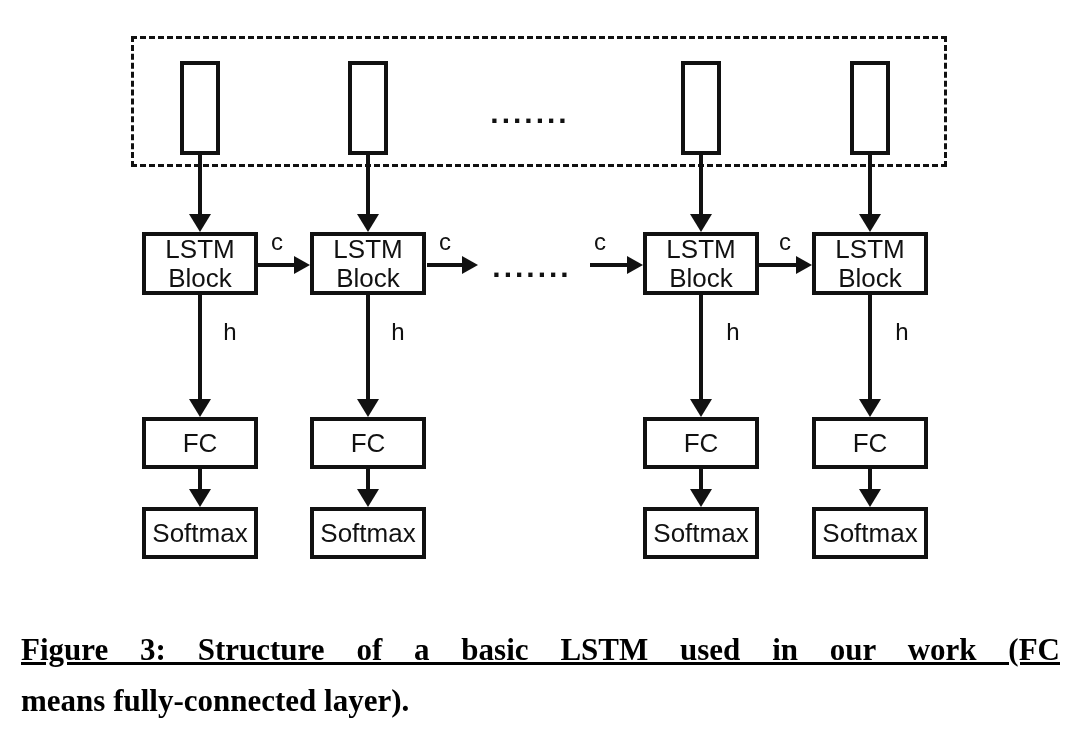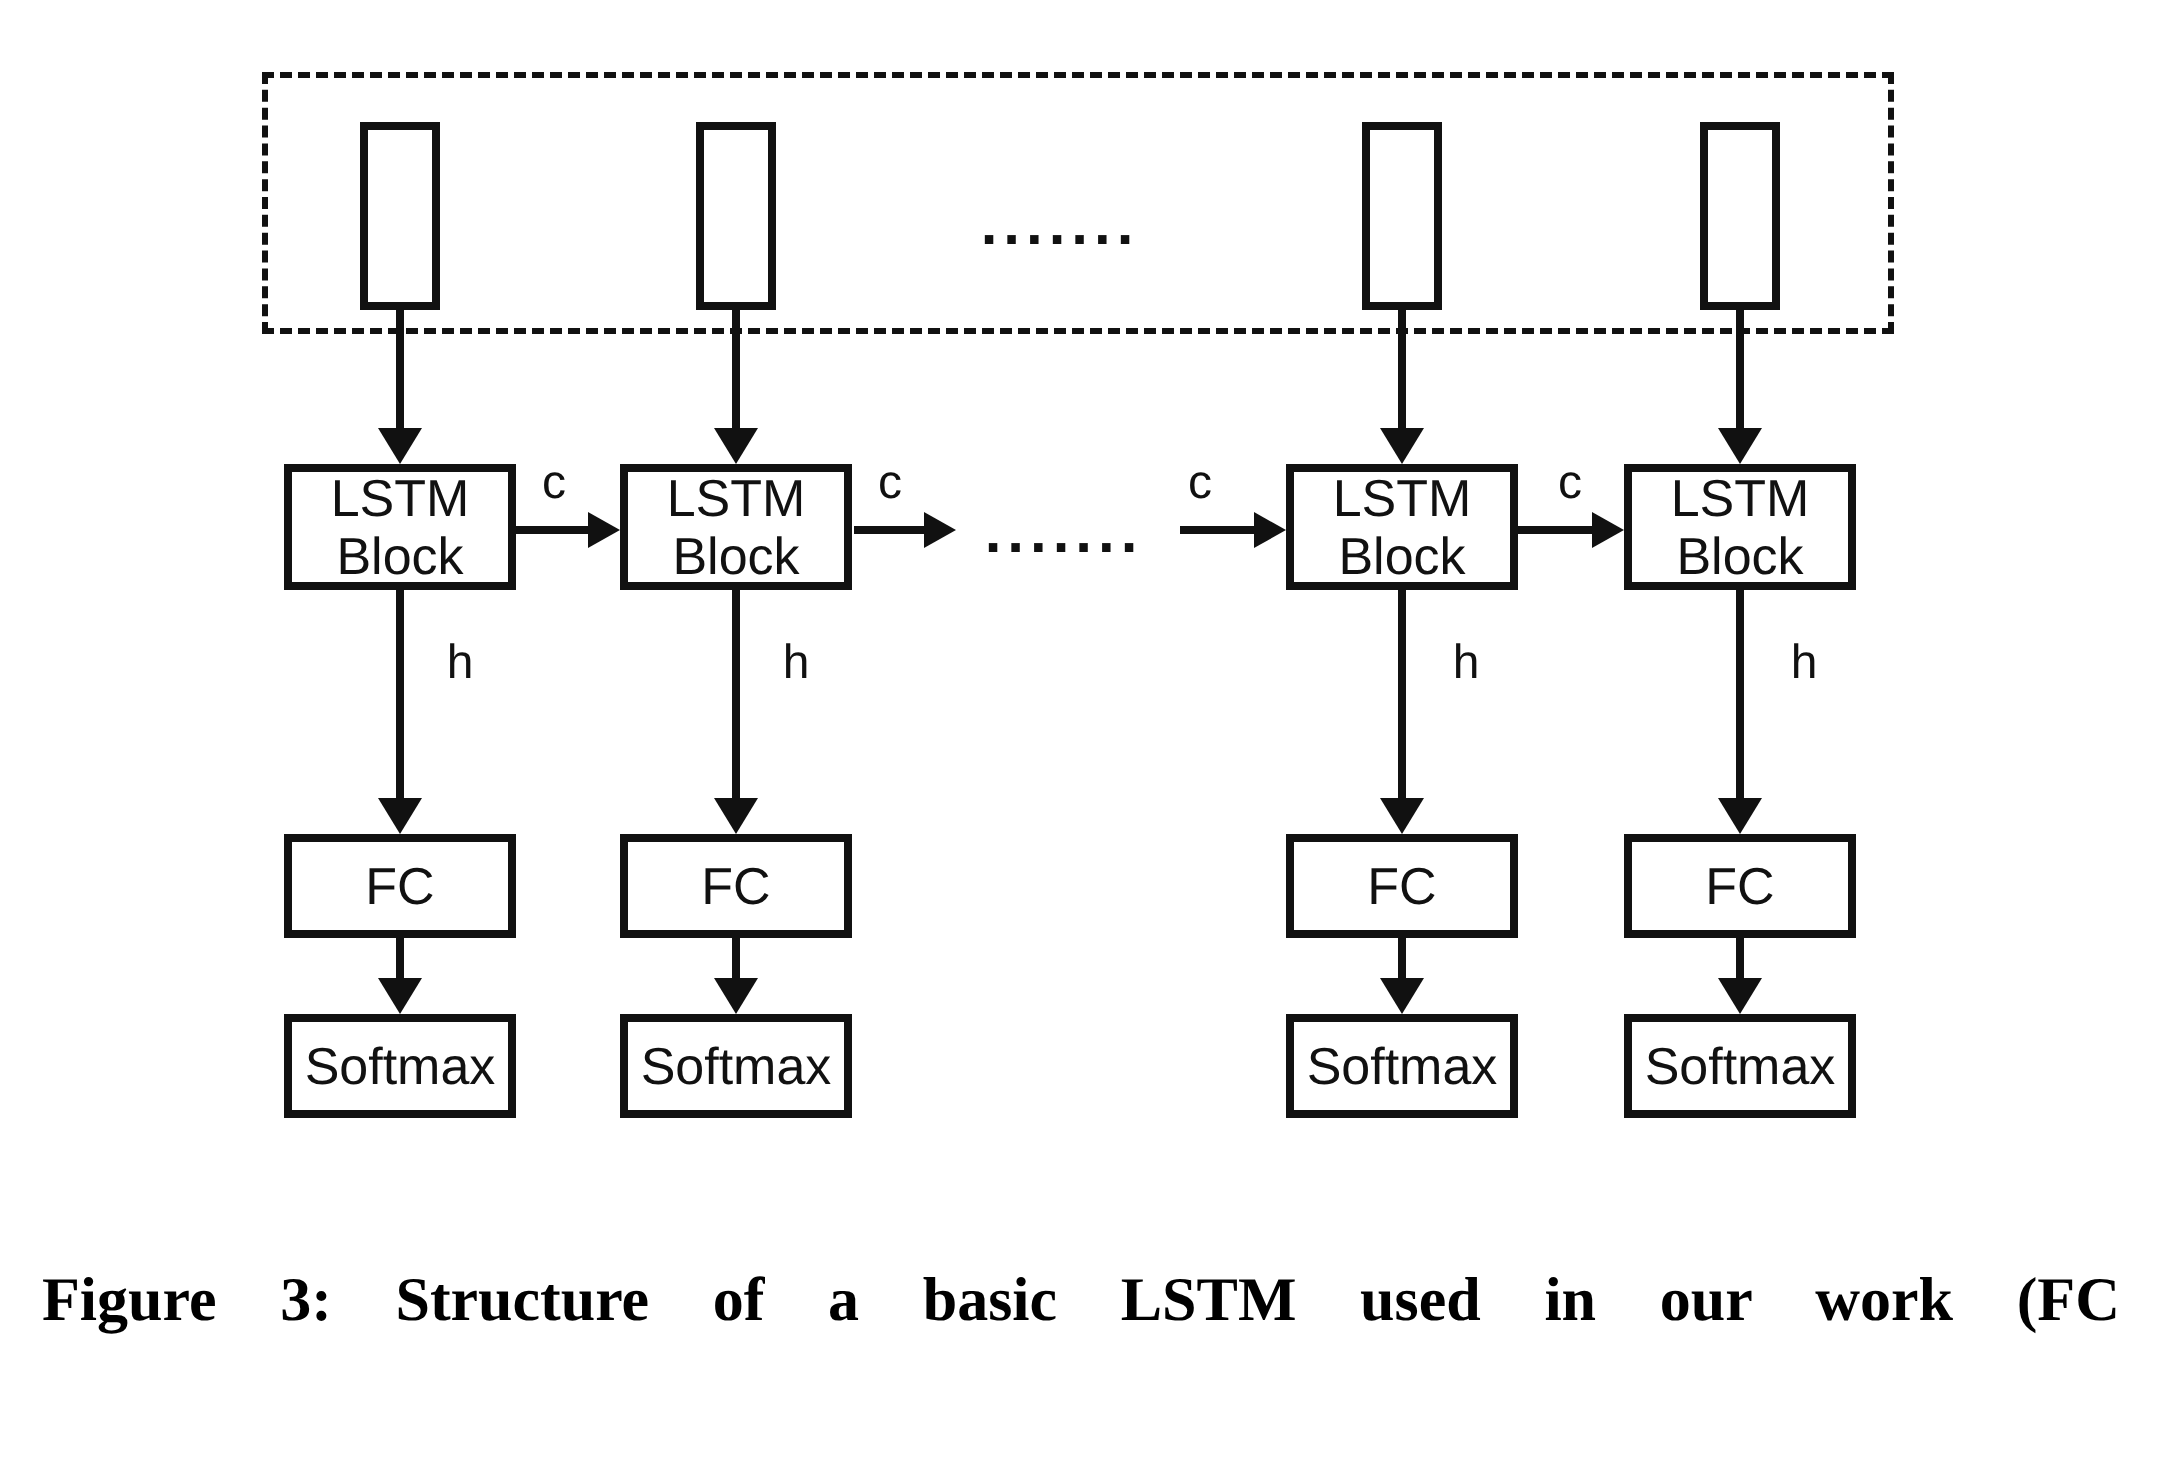--- a/index.html
+++ b/index.html
@@ -81,21 +81,21 @@
   .dots-mid { left: 457px; top: 250px; }
   .caption {
     position: absolute;
     left: 21px; top: 624px; width: 1039px;
     font-family: "Liberation Serif", serif;
     font-weight: bold;
     font-size: 31px;
     line-height: 51px;
     color: #000000;
   }
-  .caption .l1 { text-align: justify; text-align-last: justify; }
+  .caption .l1 { text-align: justify; text-align-last: justify; text-decoration: underline; }
   .caption .l2 { text-align: left; }
 </style>
 </head>
 <body>
 
 <div class="canvas">
 
   <div class="dashed-frame"></div>
   <div class="dots dots-top">.......</div>
 
@@ -194,15 +194,16 @@
   </div>
   <div class="box" style="left:643px;top:507px;width:116px;height:52px">
     <span>Softmax</span>
   </div>
   <div class="box" style="left:812px;top:507px;width:116px;height:52px">
     <span>Softmax</span>
   </div>
 
   <div class="caption">
     <div class="l1">Figure 3: Structure of a basic LSTM used in our work (FC</div>
+    <div class="l2">means fully-connected layer).</div>
   </div>
 
 </div>
 
 </body></html>

